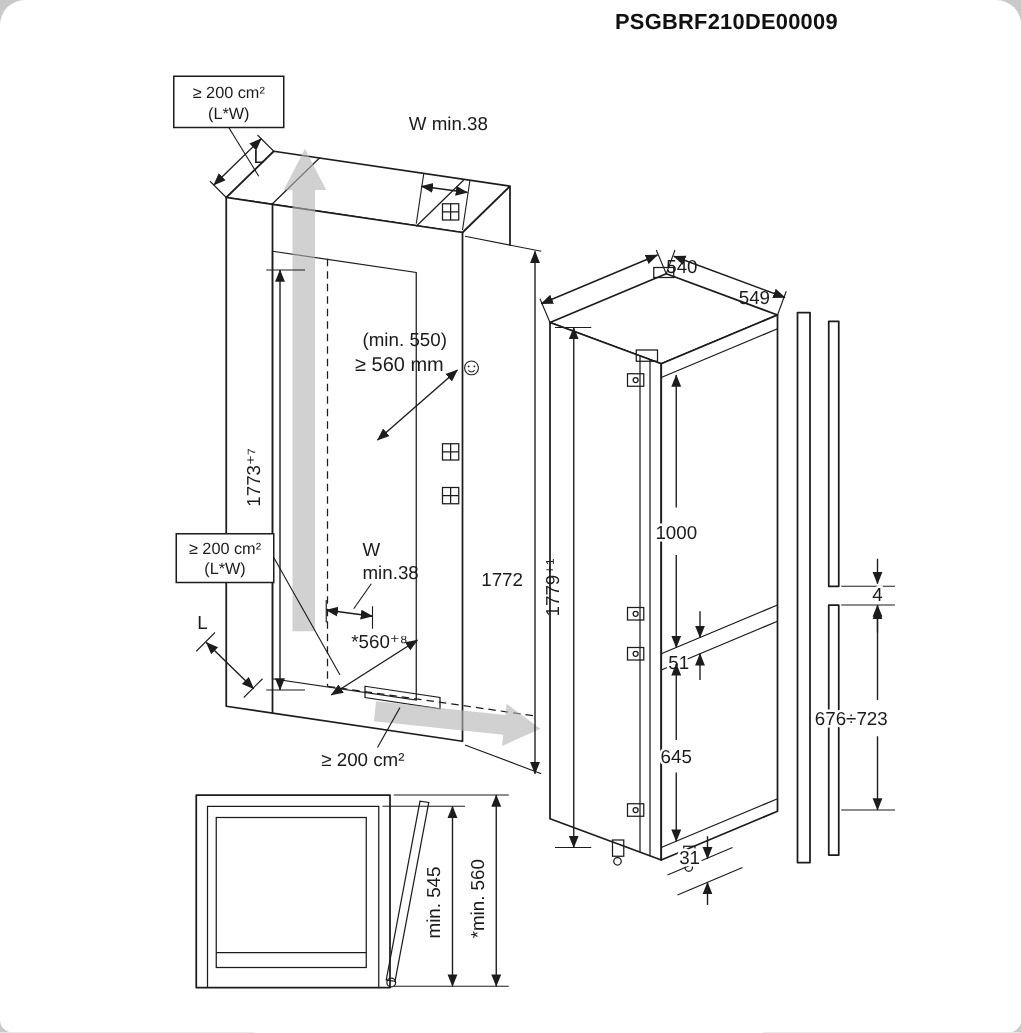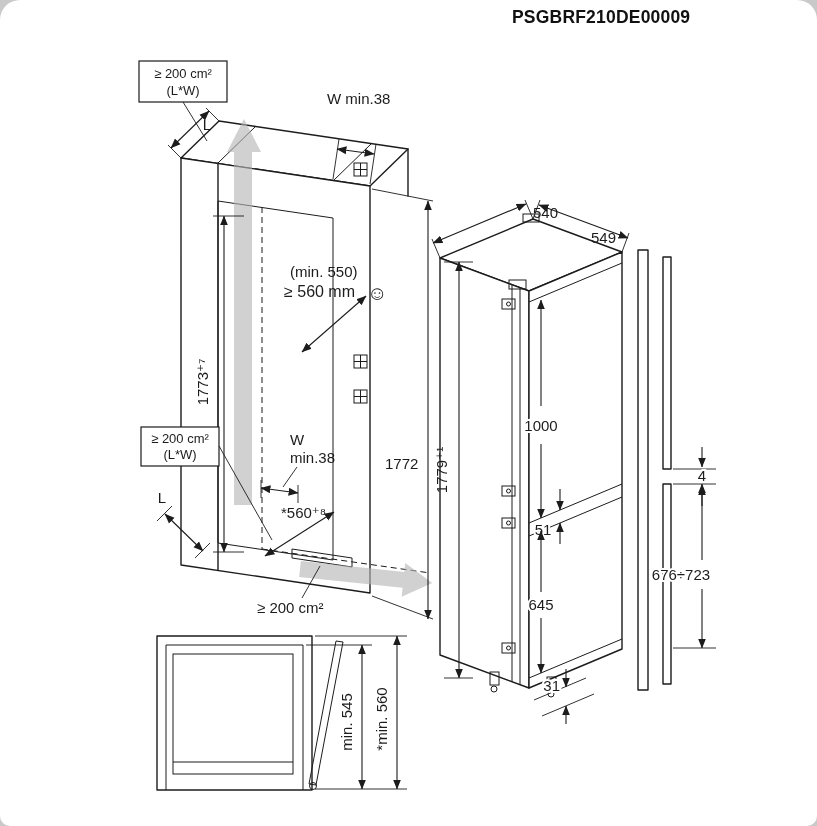--- a/index.html
+++ b/index.html
@@ -1,18 +1,18 @@
 <!DOCTYPE html>
 <html style="--line: #1c1c1c; --airflow: #b5b5b5;"><head>
 <meta charset="utf-8">
 <style>
   html,body{margin:0;padding:0}
   body{background:#c9c9c9;font-family:"Liberation Sans","DejaVu Sans",sans-serif}
   .page{position:relative;width:817px;height:826px;background:#fff;border-radius:20px 20px 10px 10px;overflow:hidden}
-  .title{position:absolute;left:512px;top:7px;font-size:17.5px;font-weight:bold;letter-spacing:.2px;color:#111;white-space:nowrap}
+  .title{position:absolute;left:492px;top:7px;font-size:17.5px;font-weight:bold;letter-spacing:.2px;color:#111;white-space:nowrap}
   svg{position:absolute;left:0;top:0}
   .ln{fill:none;stroke:var(--line,#1c1c1c);stroke-width:1.4;stroke-linejoin:round;stroke-linecap:round}
   .face{fill:#fff;stroke:var(--line,#1c1c1c);stroke-width:1.4;stroke-linejoin:round}
   .tn{fill:none;stroke:var(--line,#1c1c1c);stroke-width:1}
   .dsh{fill:none;stroke:var(--line,#1c1c1c);stroke-width:1;stroke-dasharray:6 4}
   .dim{fill:none;stroke:var(--line,#1c1c1c);stroke-width:1.1}
   .ext{fill:none;stroke:var(--line,#1c1c1c);stroke-width:.9}
   .whitebox{fill:#fff;stroke:var(--line,#1c1c1c);stroke-width:1.2}
   text{fill:var(--line,#111);font-family:"Liberation Sans","DejaVu Sans",sans-serif;font-size:15px}
   .t16{font-size:16px}.t13{font-size:13px}.t20{font-size:20px}

